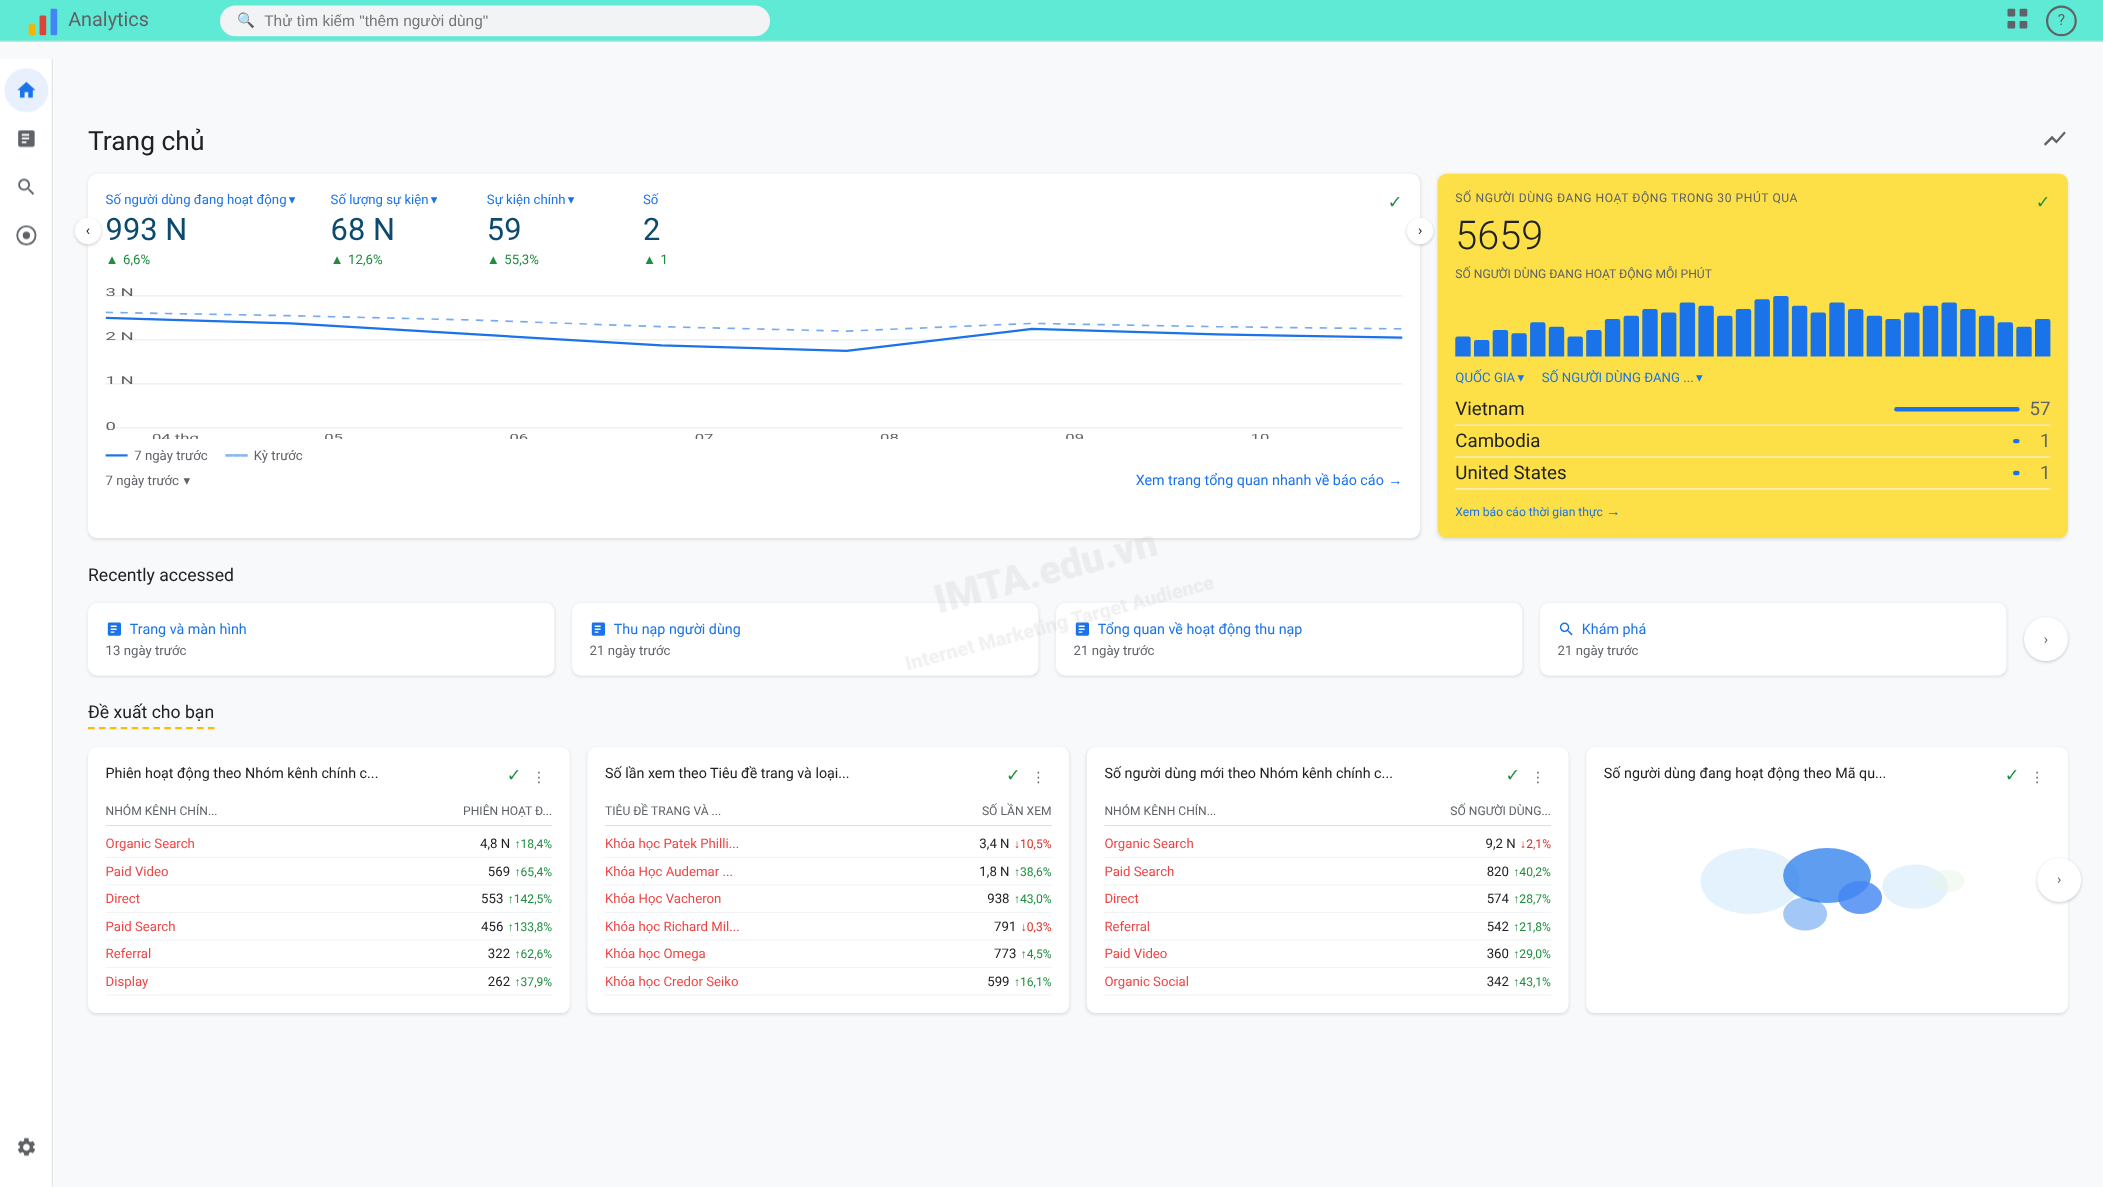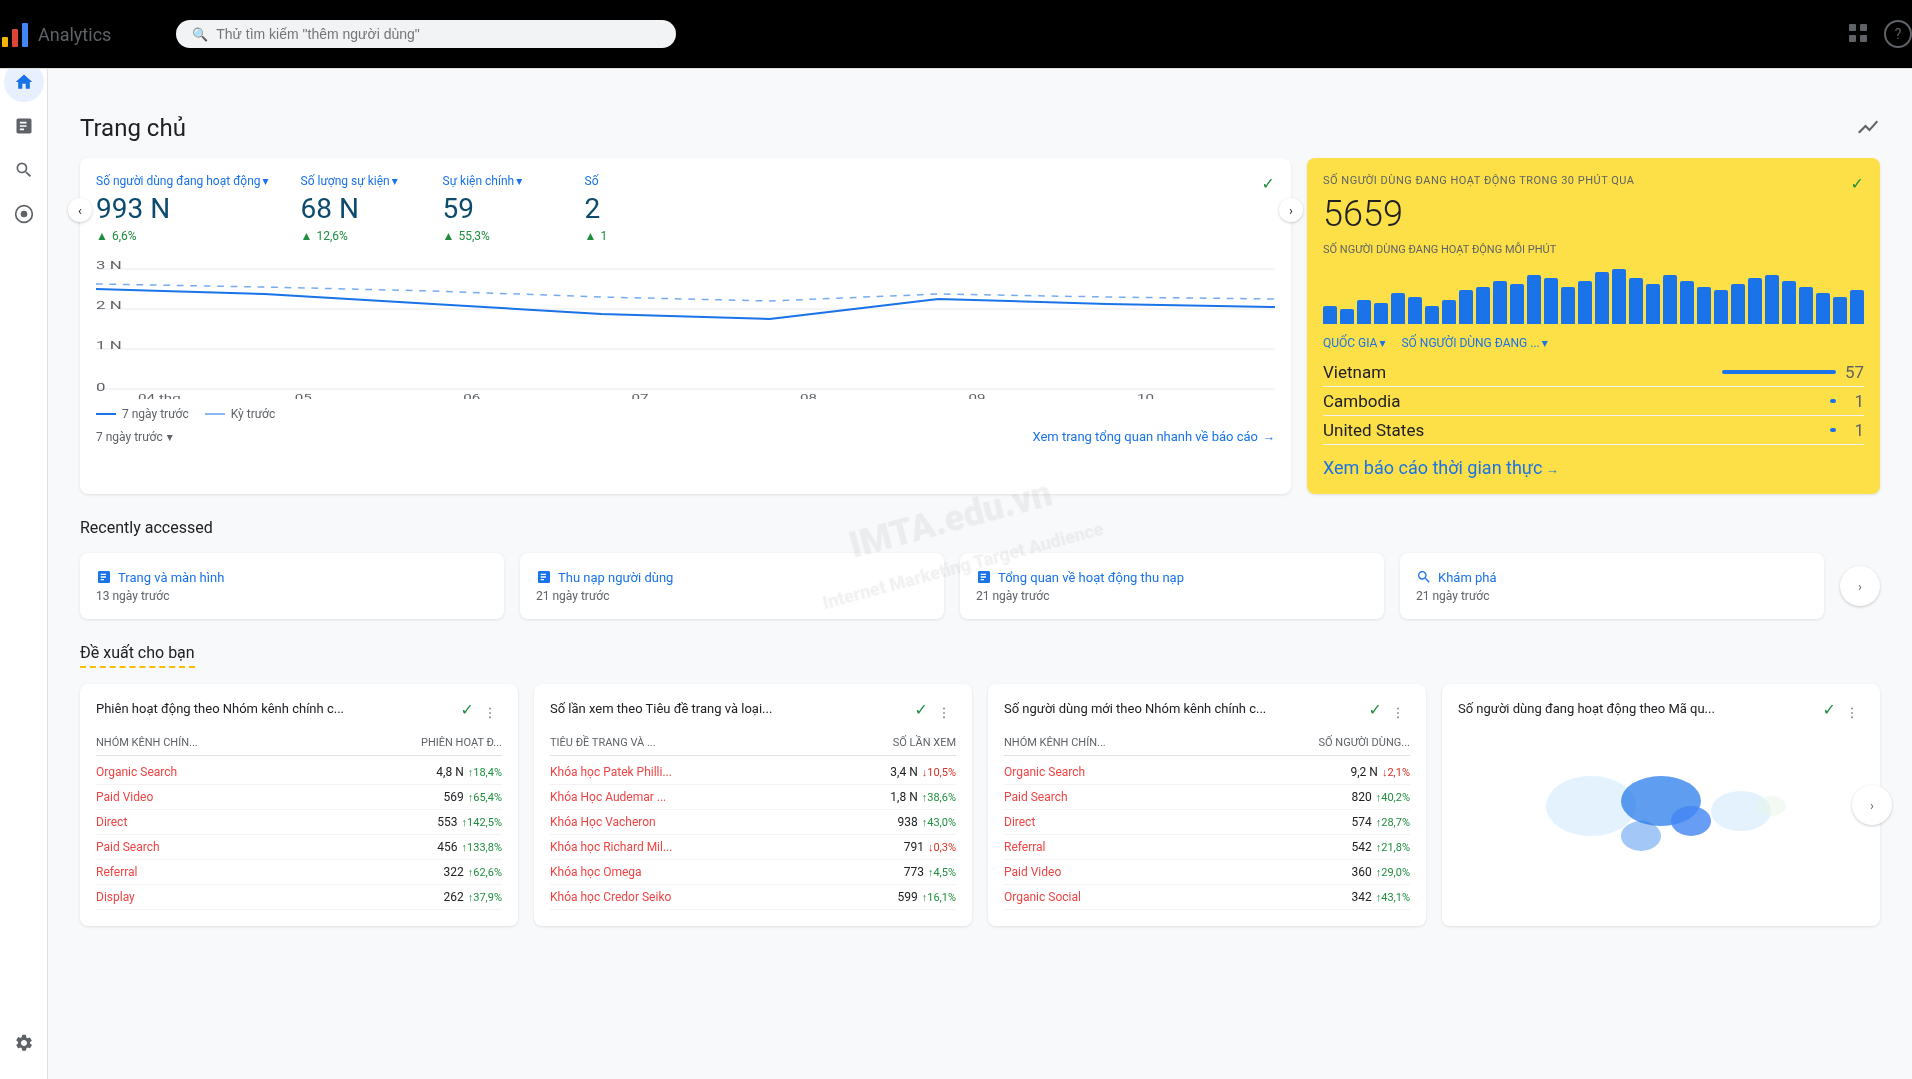--- a/index.html
+++ b/index.html
@@ -1,21 +1,21 @@
 <!DOCTYPE html>
 <html><head>
   <meta charset="utf-8">
   <style>
     * { margin: 0; padding: 0; box-sizing: border-box; }
     body { font-family: 'Google Sans', Roboto, Arial, sans-serif; background: #f8f9fa; color: #202124; font-size: 13px; overflow-x: hidden; }
 
     
     .top-header {
-      display: flex; align-items: center; background: #000000; height: 69px;
-      padding: 0 0; border-bottom: 1px solid #e0e0e0;
+      display: flex; align-items: center; background: #5eead4; height: 38px;
+      padding: 0 24px; border-bottom: 1px solid #e0e0e0;
       position: fixed; top: 0; left: 0; right: 0; z-index: 100;
     }
     .logo-area { display: flex; align-items: center; gap: 8px; min-width: 160px; }
     .logo-icon { width: 30px; height: 30px; }
     .app-title { font-size: 18px; font-weight: 400; color: #5f6368; }
     .search-bar {
       display: flex; align-items: center; background: #f1f3f4; border-radius: 24px;
       padding: 6px 16px; gap: 8px; flex: 1; max-width: 500px; margin-left: 16px;
     }
     .search-bar input {
@@ -379,21 +379,21 @@
           <div class="country-row" data-name="country-row">
     <span class="country-name" data-name="country-name">United States</span>
     <div class="country-bar-wrap" data-name="country-bar">
       <div class="country-bar-fill" style="width:6px;" data-name="country-bar-fill"></div>
       <span class="country-count" data-name="country-count">1</span>
     </div>
   </div>
         </div>
 
       <div style="margin-top:12px;" data-name="view-realtime-link">
-        <span style="color:#1a73e8;font-size:18px;cursor:pointer;">Xem báo cáo thời gian thực</span>
+        <span style="color:#1a73e8;font-size:11px;cursor:pointer;">Xem báo cáo thời gian thực</span>
         <span style="color:#1a73e8;"> →</span>
       </div>
     </div>
   </div>
 
   <div data-name="recently-accessed-section" style="margin-bottom:24px;">
     <h2 class="section-title" data-name="recently-accessed-title">Recently accessed</h2>
     <div class="cards-row" data-name="recently-accessed-cards">
       <div class="report-card" data-name="report-card-0">
         <div class="report-card-title" data-name="report-card-title-0">

